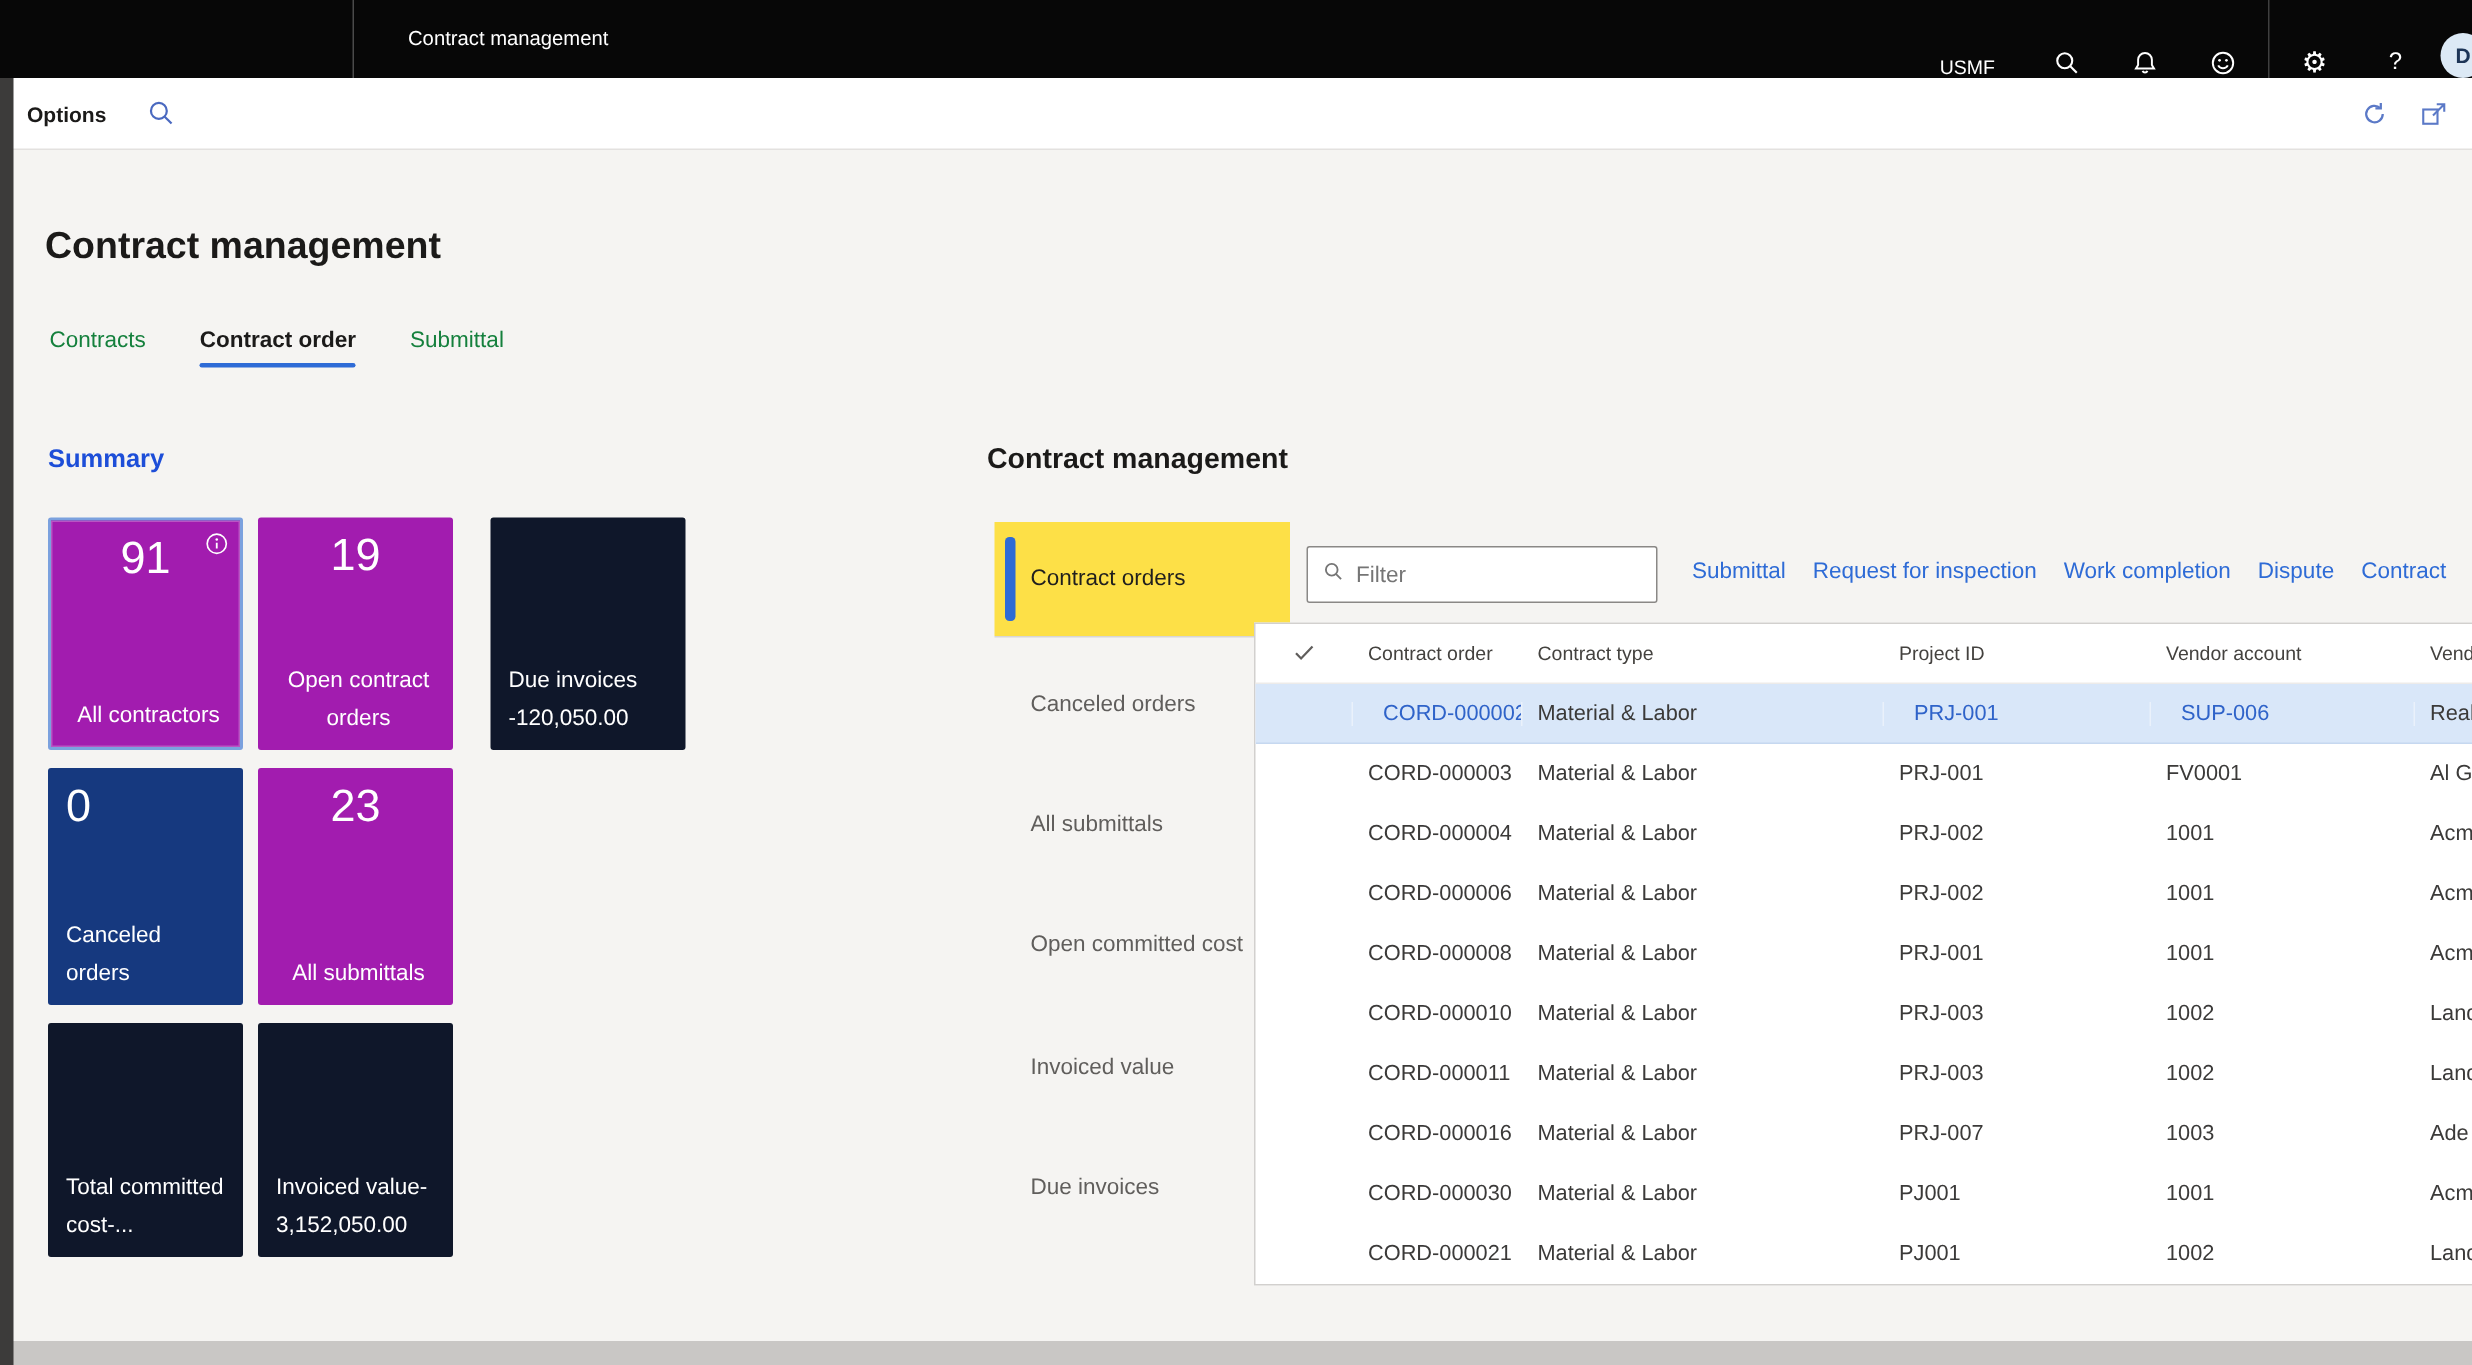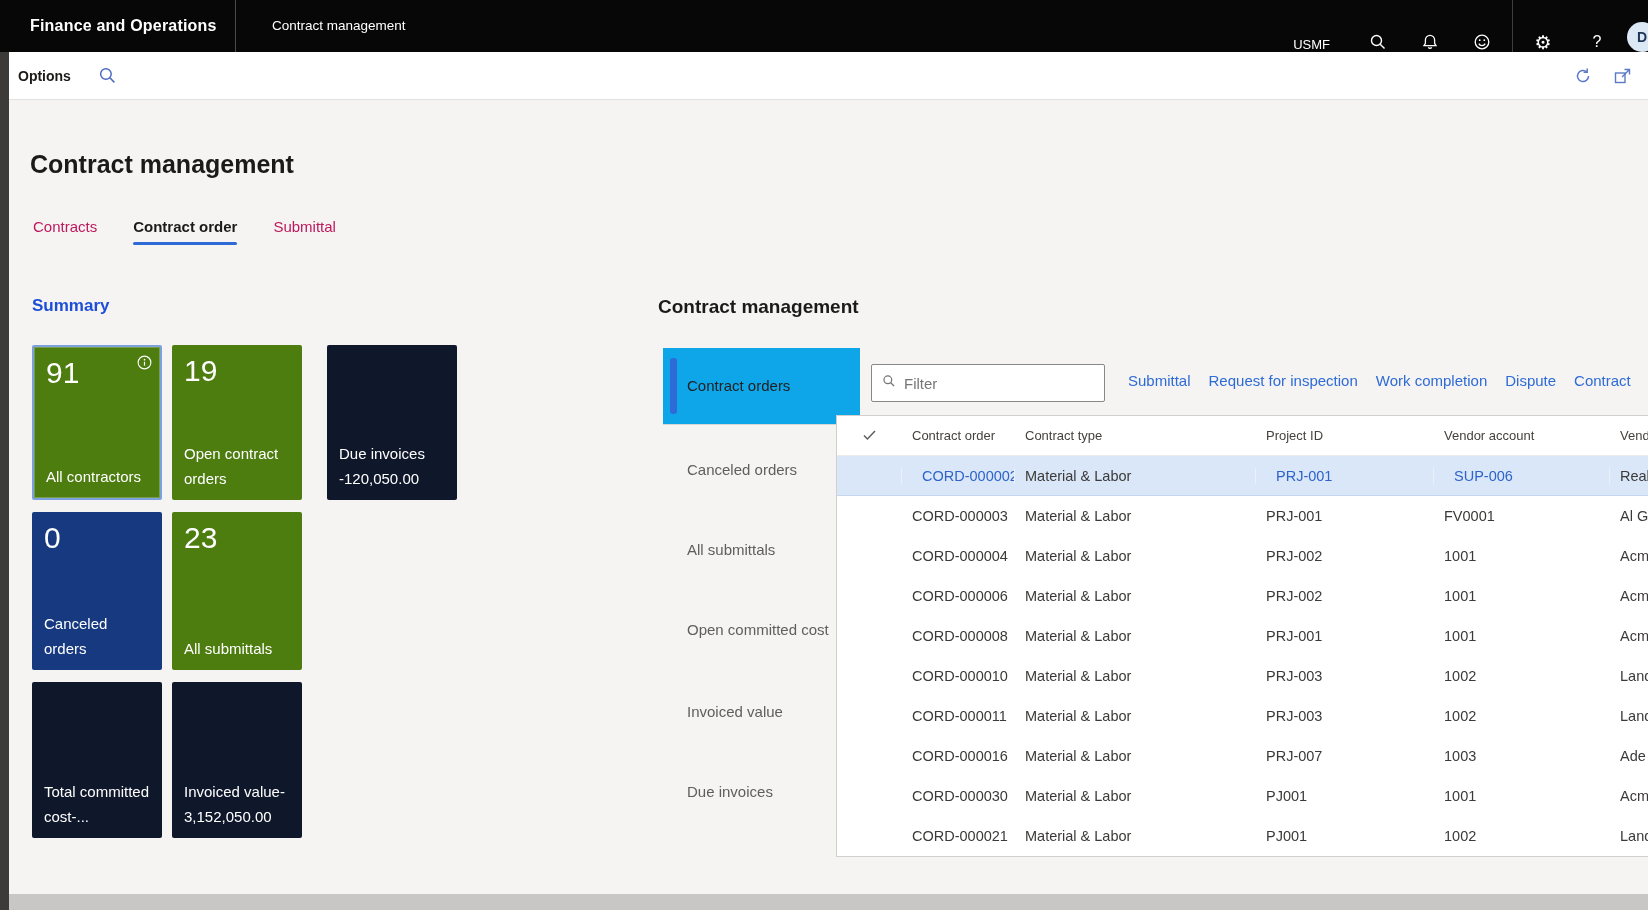--- a/index.html
+++ b/index.html
@@ -27,45 +27,45 @@
   .optbar-right { position:absolute; right:15px; top:0; height:48px; display:flex; align-items:center; gap:20px; }
   .optbar-right span { cursor:pointer; display:inline-flex; }
 
   
   .left-strip { position:absolute; left:0; top:52px; width:9px; height:858px; background:#3c3b3a; z-index:5; }
   .bottom-band { position:absolute; left:0; top:894px; width:1648px; height:16px; background:#c9c7c5; }
 
   
   .page-title { position:absolute; left:30px; top:150px; font-size:25px; font-weight:600; color:#1b1a19; }
   .tabs { position:absolute; left:33px; top:218px; display:flex; gap:36px; font-size:15px; }
-  .tab { color:#be185d; padding-bottom:10px; cursor:pointer; position:relative; }
+  .tab { color:#15803d; padding-bottom:10px; cursor:pointer; position:relative; }
   .tab.active { color:#1b1a19; font-weight:bold; }
   .tab.active::after { content:""; position:absolute; left:0; right:0; bottom:0; height:3px; background:#2e6bd6; border-radius:2px; }
 
   
   .summary-heading { position:absolute; left:32px; top:296px; font-size:17px; font-weight:600; color:#1d4ed8; }
   .tile { position:absolute; width:130px; color:#fff; padding:8px 12px; border-radius:2px; cursor:pointer; }
   .tile .num { font-size:30px; font-weight:400; line-height:36px; }
   .tile .lbl { position:absolute; left:12px; right:8px; bottom:9px; font-size:15px; line-height:25px; }
-  .tile-dark   { background:#4d7c0f; }
+  .tile-dark   { background:#a21caf;text-align:center; }
   .tile-darker { background:#16397f; }
   .tile-bright { background:#0f172a; }
   .tile.selected { border:2px solid #7ba1de; box-shadow: inset 0 0 0 1px rgba(255,255,255,.25); }
   .t1 { left:32px;  top:345px; height:155px; }
   .t2 { left:172px; top:345px; height:155px; }
   .t3 { left:327px; top:345px; height:155px; }
   .t4 { left:32px;  top:512px; height:158px; }
   .t5 { left:172px; top:512px; height:158px; }
   .t6 { left:32px;  top:682px; height:156px; }
   .t7 { left:172px; top:682px; height:156px; }
   .info-ic { position:absolute; right:8px; top:8px; }
 
   
   .panel-heading { position:absolute; left:658px; top:296px; font-size:19px; font-weight:600; color:#1b1a19; }
-  .menu-selected { position:absolute; left:663px; top:348px; width:197px; height:76px; background:#0ea5e9; cursor:pointer; }
+  .menu-selected { position:absolute; left:663px; top:348px; width:197px; height:76px; background:#fde047; cursor:pointer; }
   .menu-selected .bar { position:absolute; left:7px; top:10px; bottom:10px; width:7px; background:#2e6bd6; border-radius:3px; }
   .menu-selected .sel-label { position:absolute; left:24px; top:0; line-height:76px; font-size:15px; color:#201f1e; }
   .menu-separator { position:absolute; left:663px; top:424px; width:197px; height:1px; background:#d8d6d4; }
   .menu-item { position:absolute; left:687px; height:24px; line-height:24px; font-size:15px; color:#605e5c; cursor:pointer; white-space:nowrap; }
   .mi1{top:458px;} .mi2{top:538px;} .mi3{top:618px;} .mi4{top:700px;} .mi5{top:780px;}
 
   .filter-box { position:absolute; left:871px; top:364px; width:234px; height:38px; background:#fff; border:1px solid #8a8886; border-radius:2px; display:flex; align-items:center; padding:0 10px; gap:8px; }
   .filter-box input { border:none; outline:none; flex:1; font-size:15px; font-family:inherit; color:#323130; background:transparent; }
   .filter-box input::placeholder { color:#757575; }
 
@@ -81,21 +81,20 @@
   .c2 { width:113px; } .c3 { width:241px; } .c4 { width:178px; } .c5 { width:176px; } .c6 { flex:1; }
   .trow.selected { background:#d9e7f9; box-shadow: inset 0 -1px 0 #c6d8f0; }
   .trow.selected .cell { border-left-color:#eaf1fb; }
   .trow.selected .c1 { border-left-color:transparent; }
   .trow.selected .c2, .trow.selected .c4, .trow.selected .c5 { color:#2f63c9;padding-left:20px; }
 </style>
 </head>
 <body>
 
 <div class="app-bar">
-  <div class="product-name">Finance and Operations</div>
   <div class="appbar-divider"></div>
   <div class="page-name">Contract management</div>
   <div class="appbar-right">
     <span class="company gap38">USMF</span>
     <span class="abar-icon gap32">
       <svg width="18" height="18" viewBox="0 0 18 18">
           <circle cx="7.5" cy="7.5" r="5" fill="none" stroke="#fff" stroke-width="1.4"></circle>
           <line x1="11.2" y1="11.2" x2="15.5" y2="15.5" stroke="#fff" stroke-width="1.4"></line>
         </svg>
     </span>

